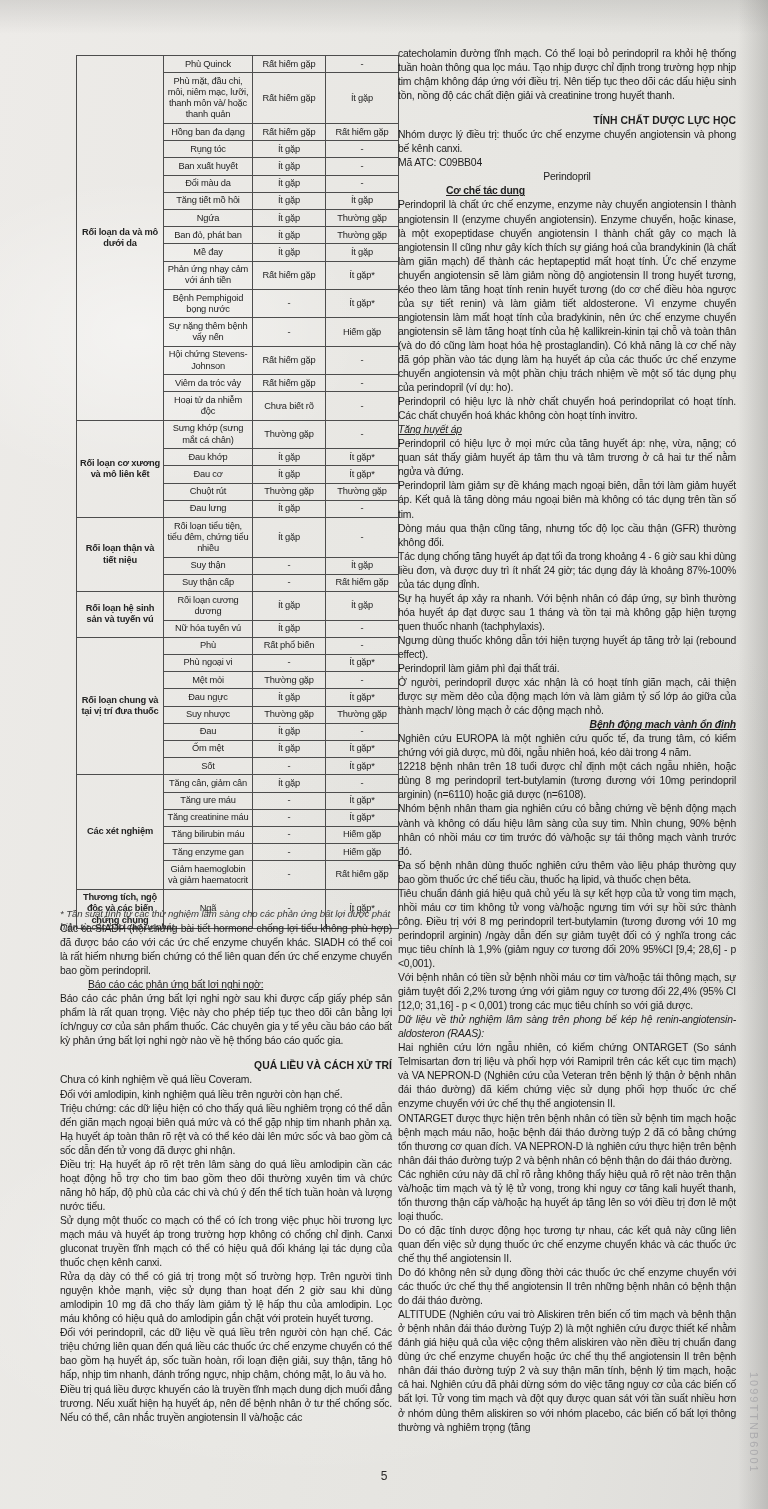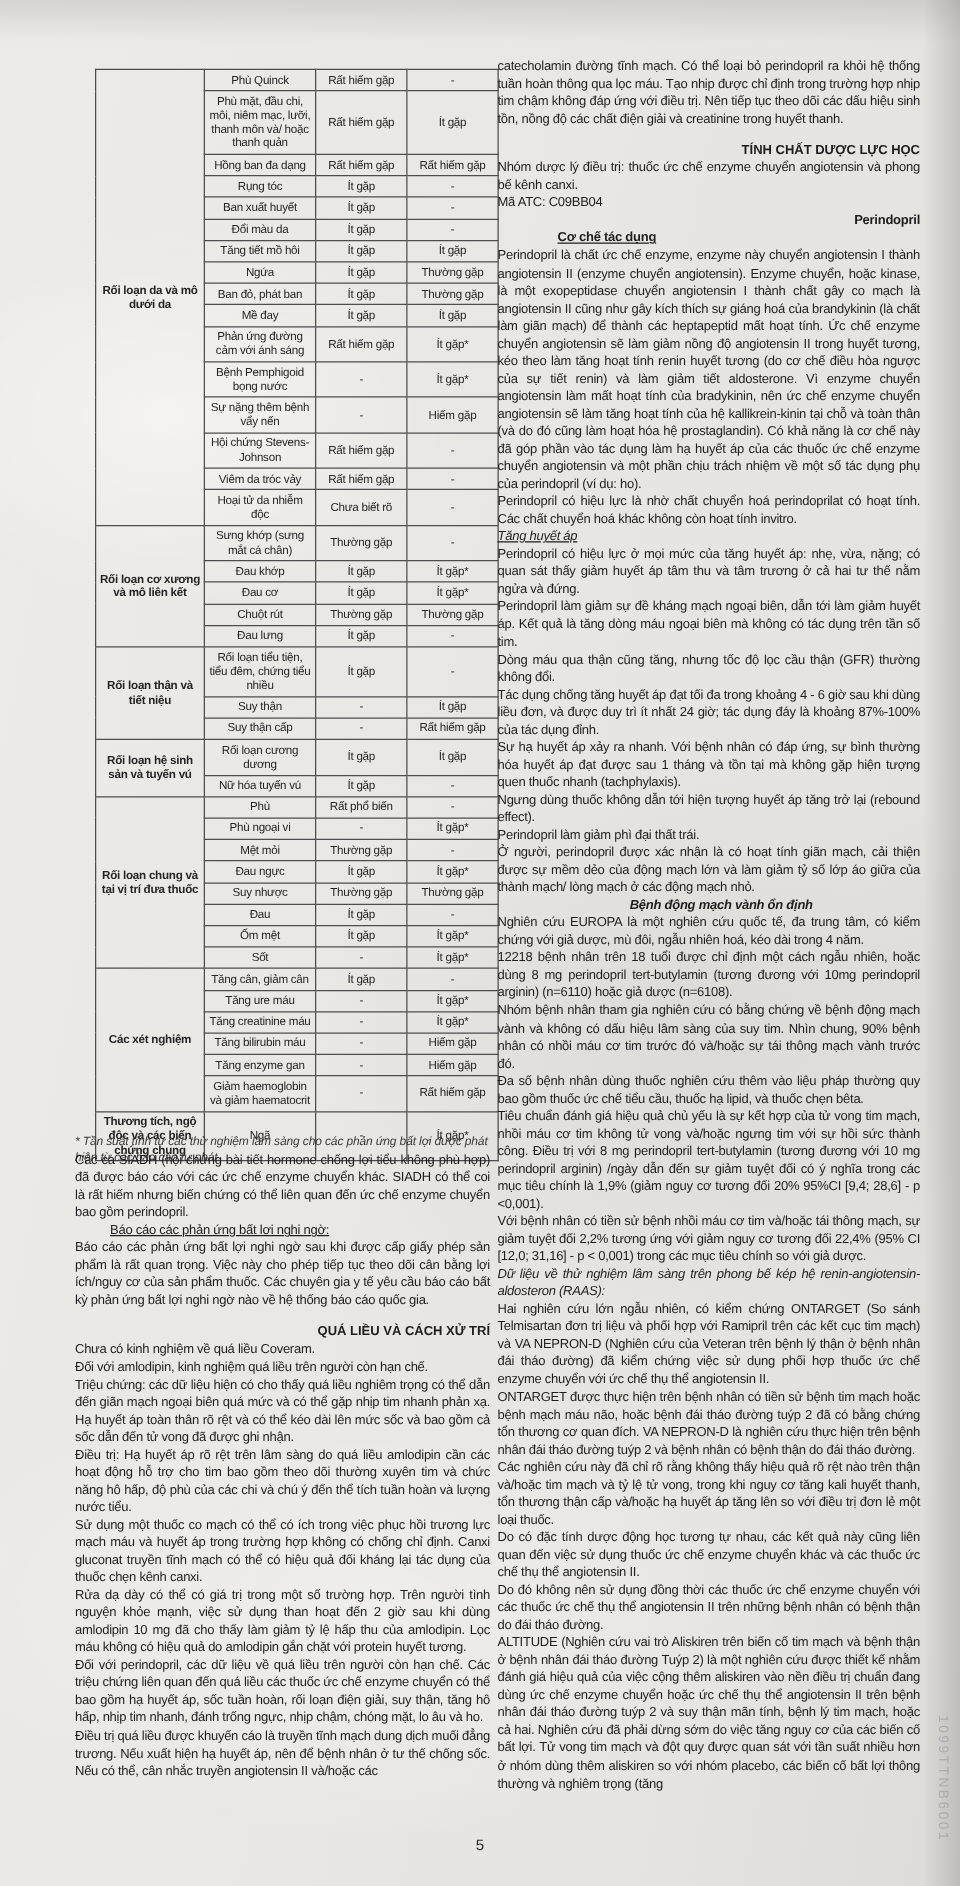--- a/index.html
+++ b/index.html
@@ -37,25 +37,25 @@
   .footnote{
     position:absolute;left:60px;top:908px;width:332px;
     font-size:9.6px;line-height:12.6px;font-style:italic;color:#3a3a3a;
     letter-spacing:-0.1px;
   }
   .col{position:absolute;letter-spacing:-0.2px;}
   .col-left{left:60px;top:922px;width:332px;}
   .col-right{left:398px;top:47px;width:338px;}
   .blk{font-size:10.4px;line-height:14.05px;text-align:justify;margin:0;}
   .blk.h{font-weight:700;margin-top:11px;text-align:right;letter-spacing:0;}
-  .blk.b{font-weight:700;text-align:right;}
+  .blk.b{font-weight:400;text-align:center;}
   .blk.u{text-decoration:underline;text-align:left;padding-left:28px;}
   .blk.bu{font-weight:700;text-decoration:underline;text-align:left;padding-left:48px;}
   .blk.iu{font-style:italic;text-decoration:underline;text-align:left;}
-  .blk.biu{font-weight:700;font-style:italic;text-align:center;padding-left:20px;}
+  .blk.biu{font-weight:700;font-style:italic;text-decoration:underline;text-align:right;padding-left:20px;}
   .blk.i{font-style:italic;}
   .pagenum{
     position:absolute;left:0;right:0;bottom:26px;text-align:center;
     font-size:12px;color:#2a2a2a;
   }
   .sidecode{
     position:absolute;right:8px;top:1372px;writing-mode:vertical-rl;
     font-size:11px;letter-spacing:2px;color:rgba(105,105,120,.32);
   }
 </style>
@@ -111,21 +111,21 @@
           <td class="rx">Ban đỏ, phát ban</td>
           <td class="fq">Ít gặp</td>
           <td class="fq">Thường gặp</td>
         </tr>
         <tr>
           <td class="rx">Mề đay</td>
           <td class="fq">Ít gặp</td>
           <td class="fq">Ít gặp</td>
         </tr>
         <tr>
-          <td class="rx">Phản ứng đường cảm với ánh sáng</td>
+          <td class="rx">Phản ứng nhạy cảm với ánh tiền</td>
           <td class="fq">Rất hiếm gặp</td>
           <td class="fq">Ít gặp*</td>
         </tr>
         <tr>
           <td class="rx">Bệnh Pemphigoid bọng nước</td>
           <td class="fq">-</td>
           <td class="fq">Ít gặp*</td>
         </tr>
         <tr>
           <td class="rx">Sự nặng thêm bệnh vẩy nến</td>

